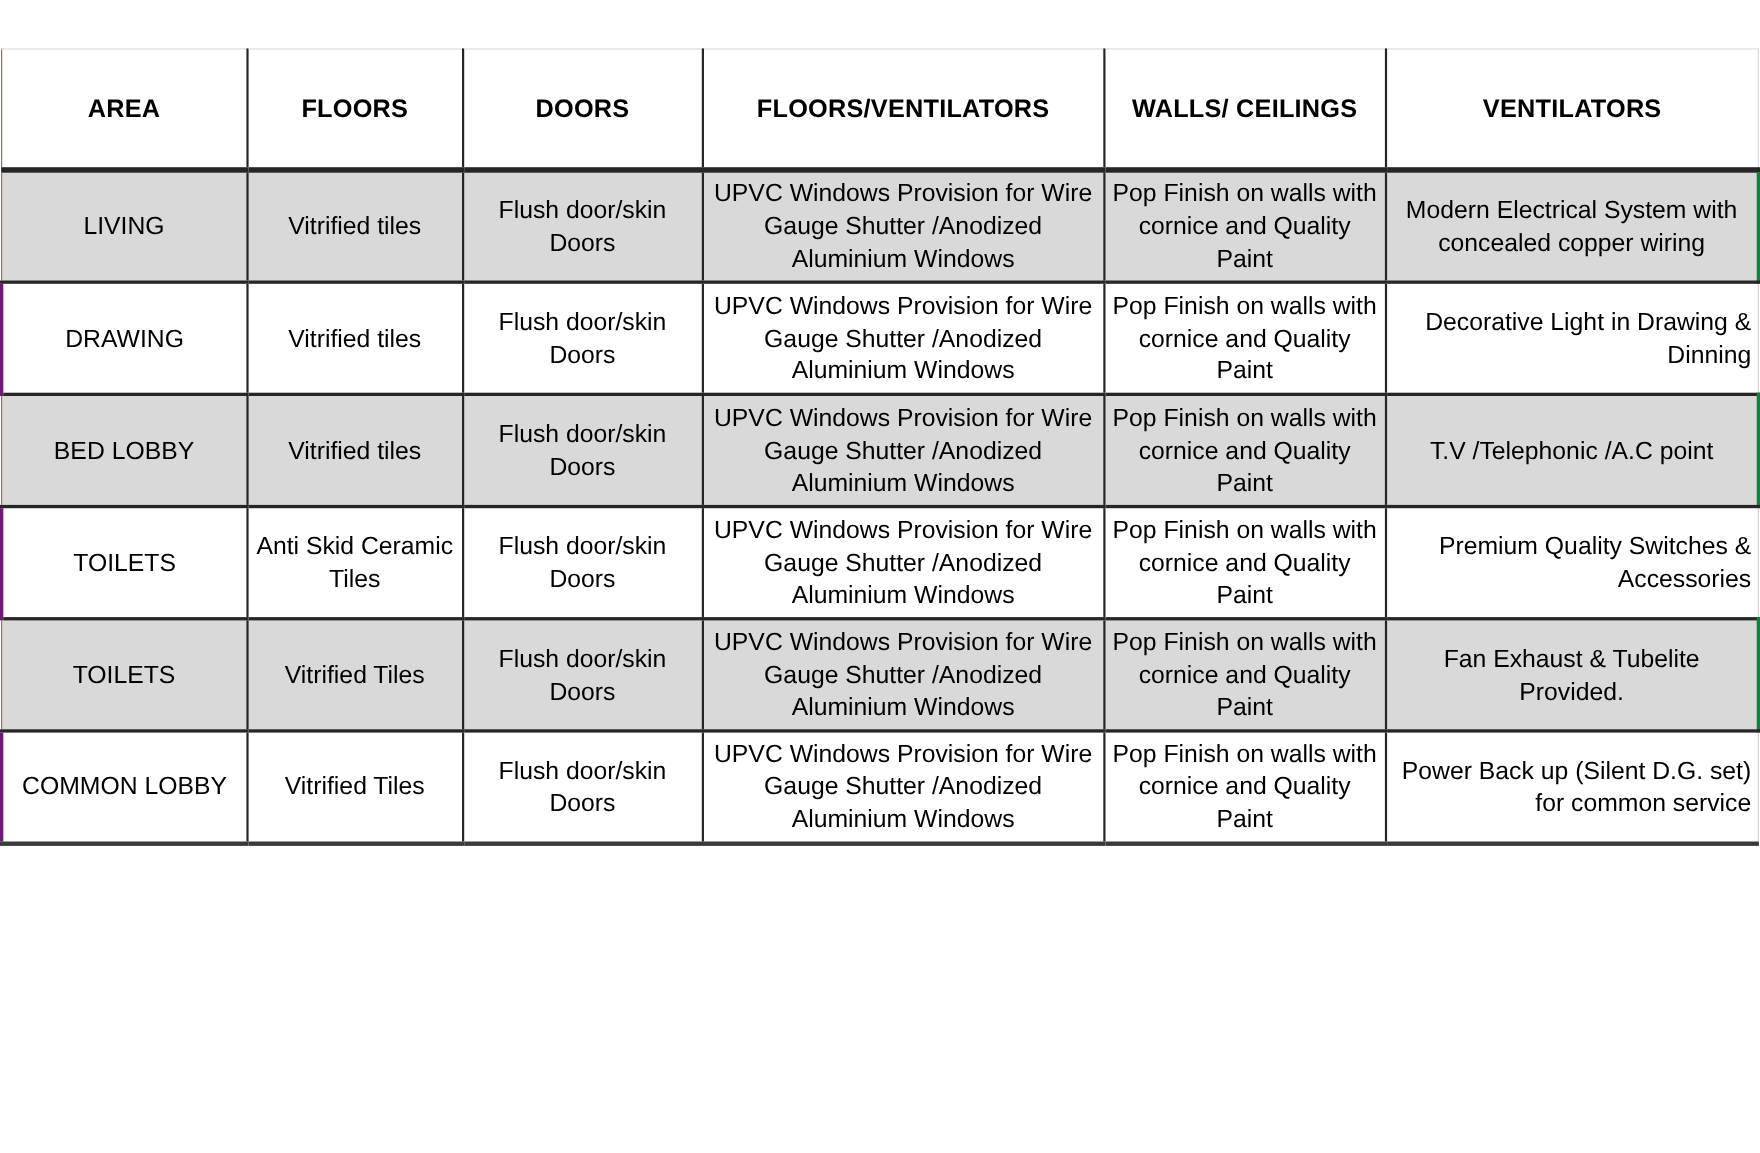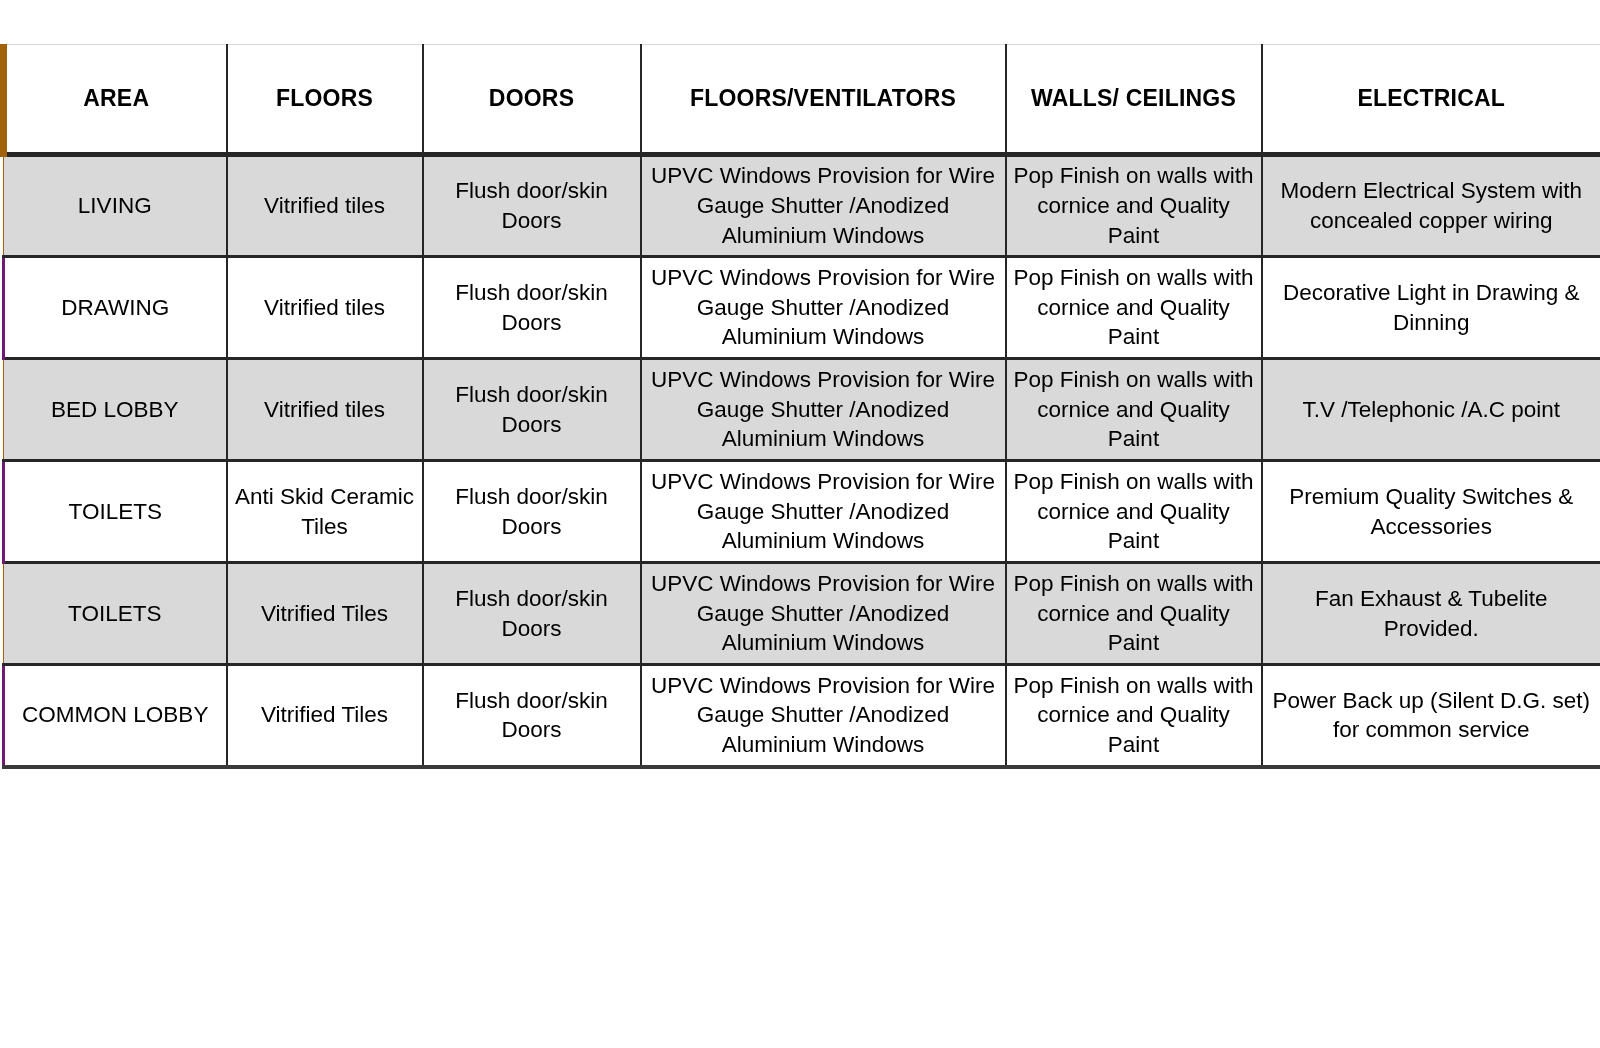--- a/index.html
+++ b/index.html
@@ -61,21 +61,21 @@
   table.spec-table thead th {
     height: 110px;
     background: #ffffff;
     font-weight: bold;
     font-size: 23px;
     letter-spacing: 0.2px;
     border-top: 1px solid #d9d9d9;
     border-bottom: 5px solid #262626;
   }
   table.spec-table thead th.first {
-    border-left: 7px solid #a16207;
+    border-left: 1px solid #a16207;
   }
   table.spec-table thead th.last {
     border-right: 1px solid #d9d9d9;
   }
 
   
   table.spec-table tbody td {
     height: 102px;
     font-size: 22.5px;
     font-weight: normal;
@@ -86,26 +86,27 @@
     border-bottom: 3px solid #262626;
   }
   table.spec-table tbody tr.plain td {
     background: #ffffff;
   }
   table.spec-table tbody tr.plain td.edge-left {
     border-left: 3px solid #701a75;
   }
   table.spec-table tbody tr.plain td.edge-right {
     border-right: 1px solid #cfcfcf;
+    text-align: right;
   }
   table.spec-table tbody tr.shaded td.edge-left {
     border-left: 1px solid #a16207;
   }
   table.spec-table tbody tr.shaded td.edge-right {
-    border-right: 1px solid #15803d;
+    border-right: 3px solid #15803d;
   }
   table.spec-table tbody tr.last-row td {
     border-bottom: 4px solid #3a3a3a;
   }
 
   .cell-dash {
     font-size: 22px;
   }
 
   .area-cell {
@@ -126,21 +127,21 @@
           <col class="c-walls">
           <col class="c-electrical">
       </colgroup>
       <thead>
         <tr>
           <th class="first">AREA</th>
           <th>FLOORS</th>
           <th>DOORS</th>
           <th>FLOORS/VENTILATORS</th>
           <th>WALLS/ CEILINGS</th>
-          <th class="last">ELECTRICAL</th>
+          <th class="last">VENTILATORS</th>
         </tr>
       </thead>
       <tbody id="spec-body">
           <tr class="shaded">
             <td class="area-cell edge-left">LIVING</td>
             <td>Vitrified tiles</td>
             <td>Flush door/skin Doors</td>
             <td>UPVC Windows Provision for Wire Gauge Shutter /Anodized Aluminium Windows</td>
             <td>Pop Finish on walls with cornice and Quality Paint</td>
             <td class="edge-right">Modern Electrical System with concealed copper wiring</td>

